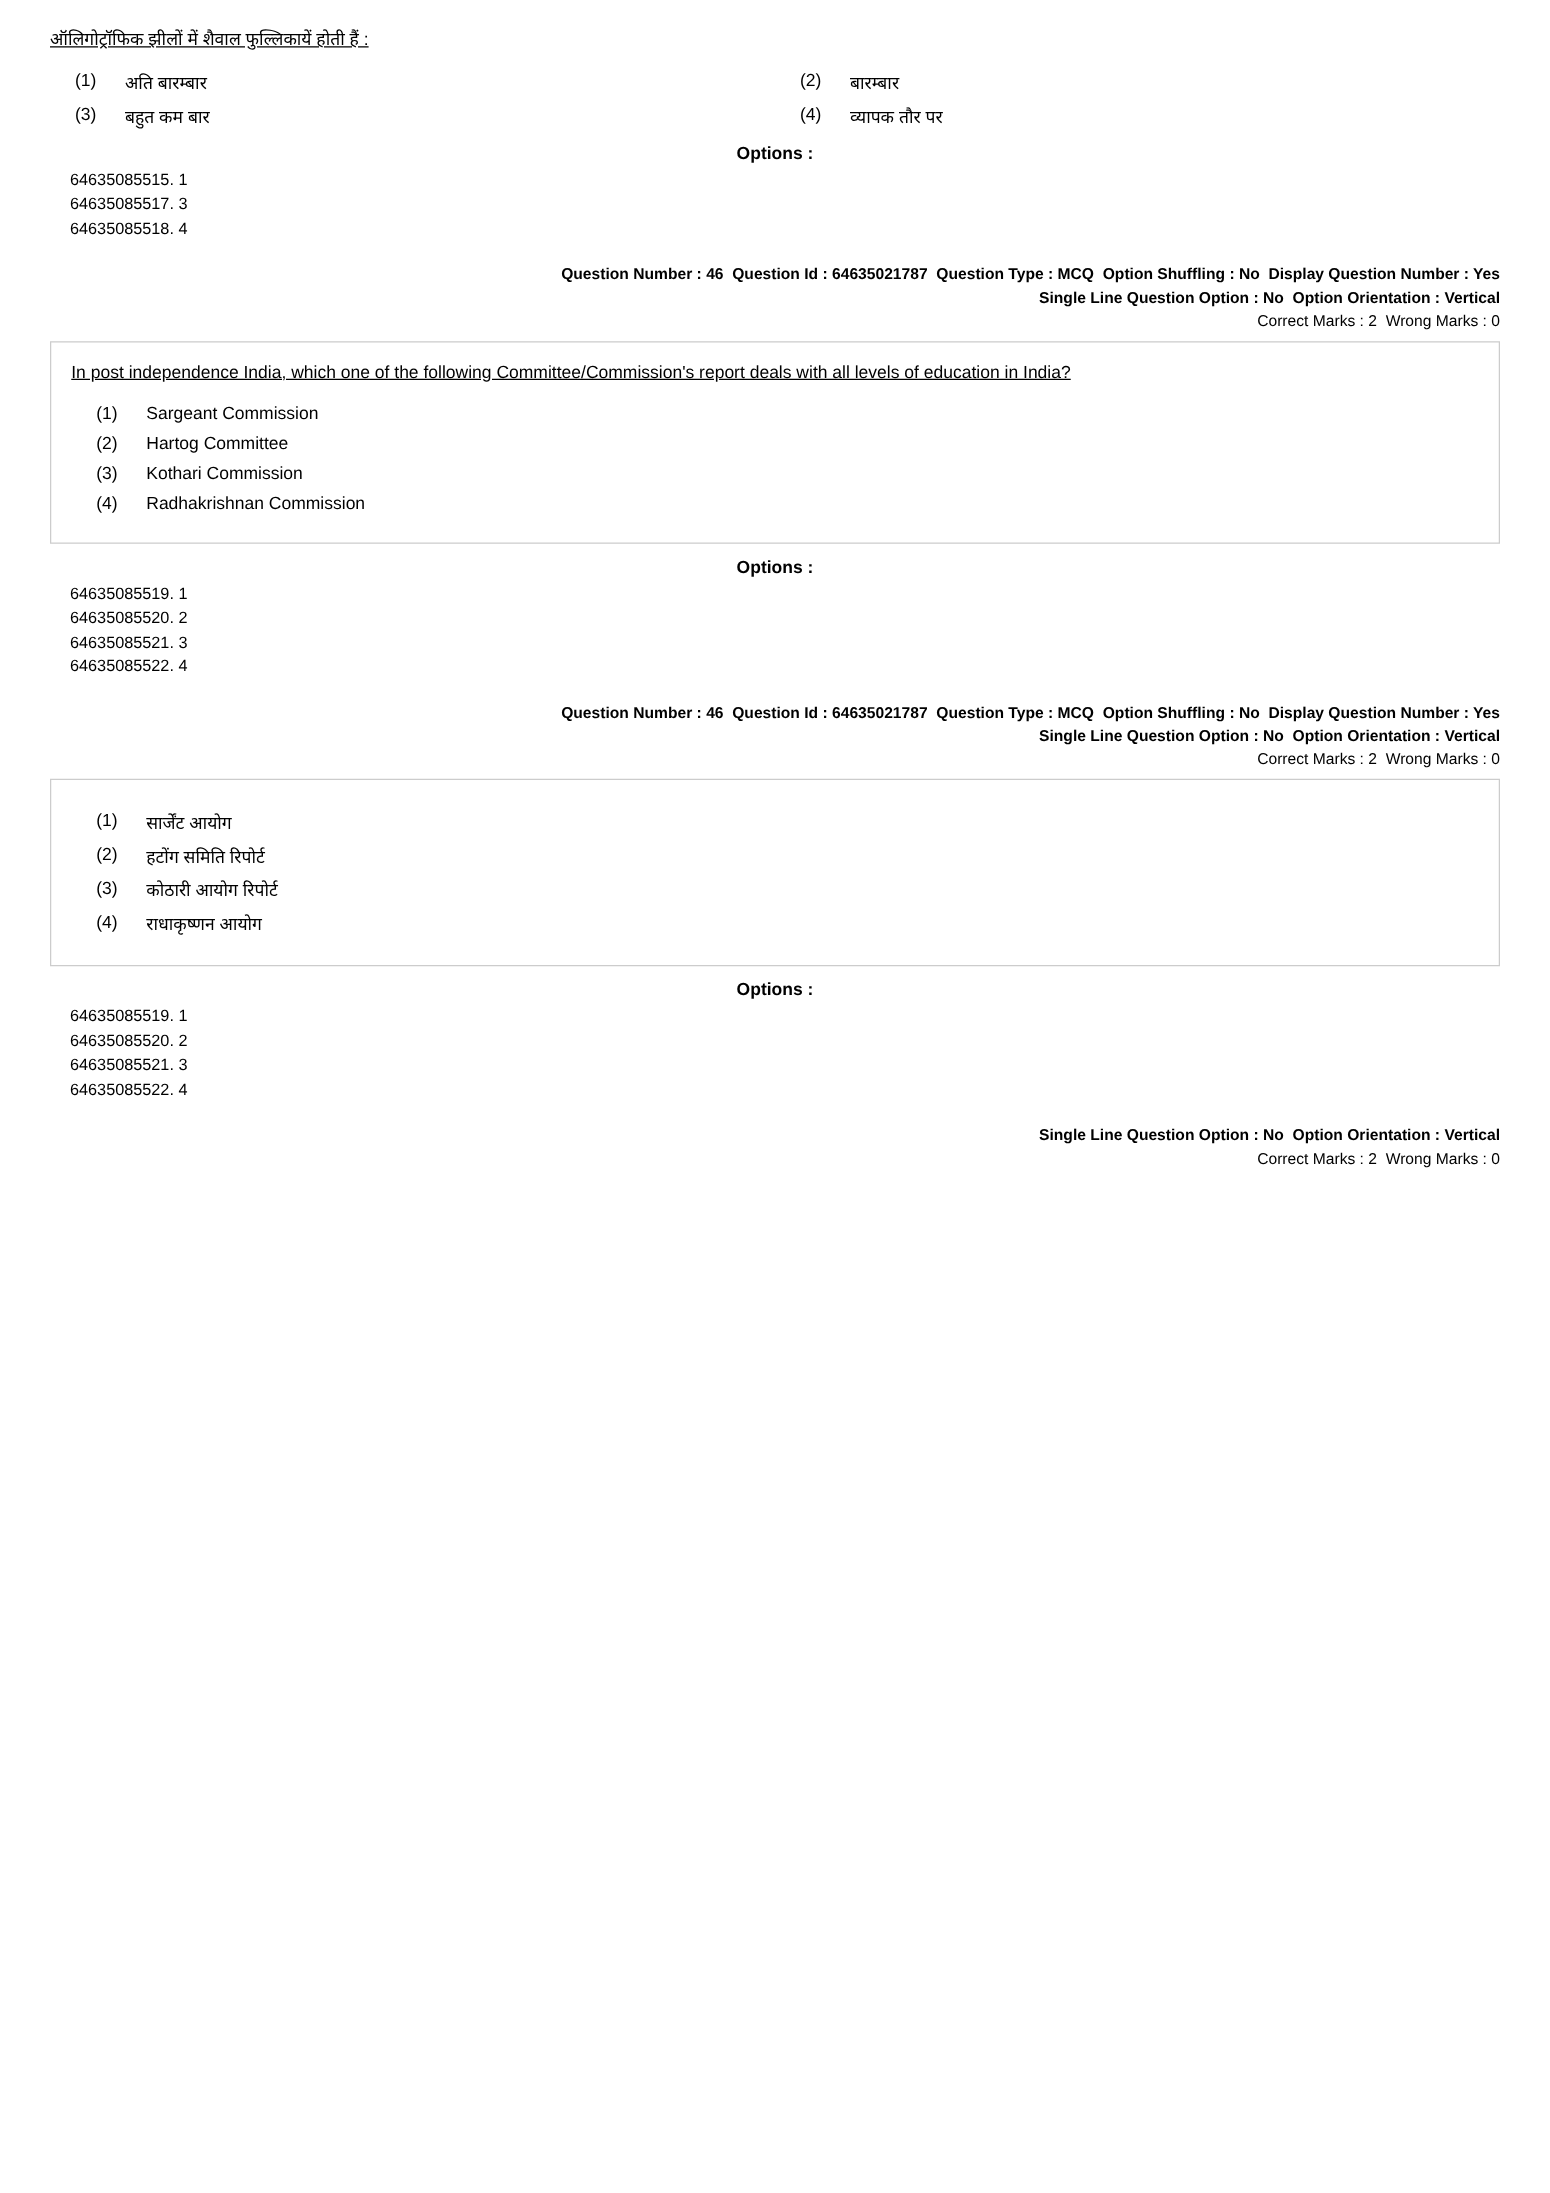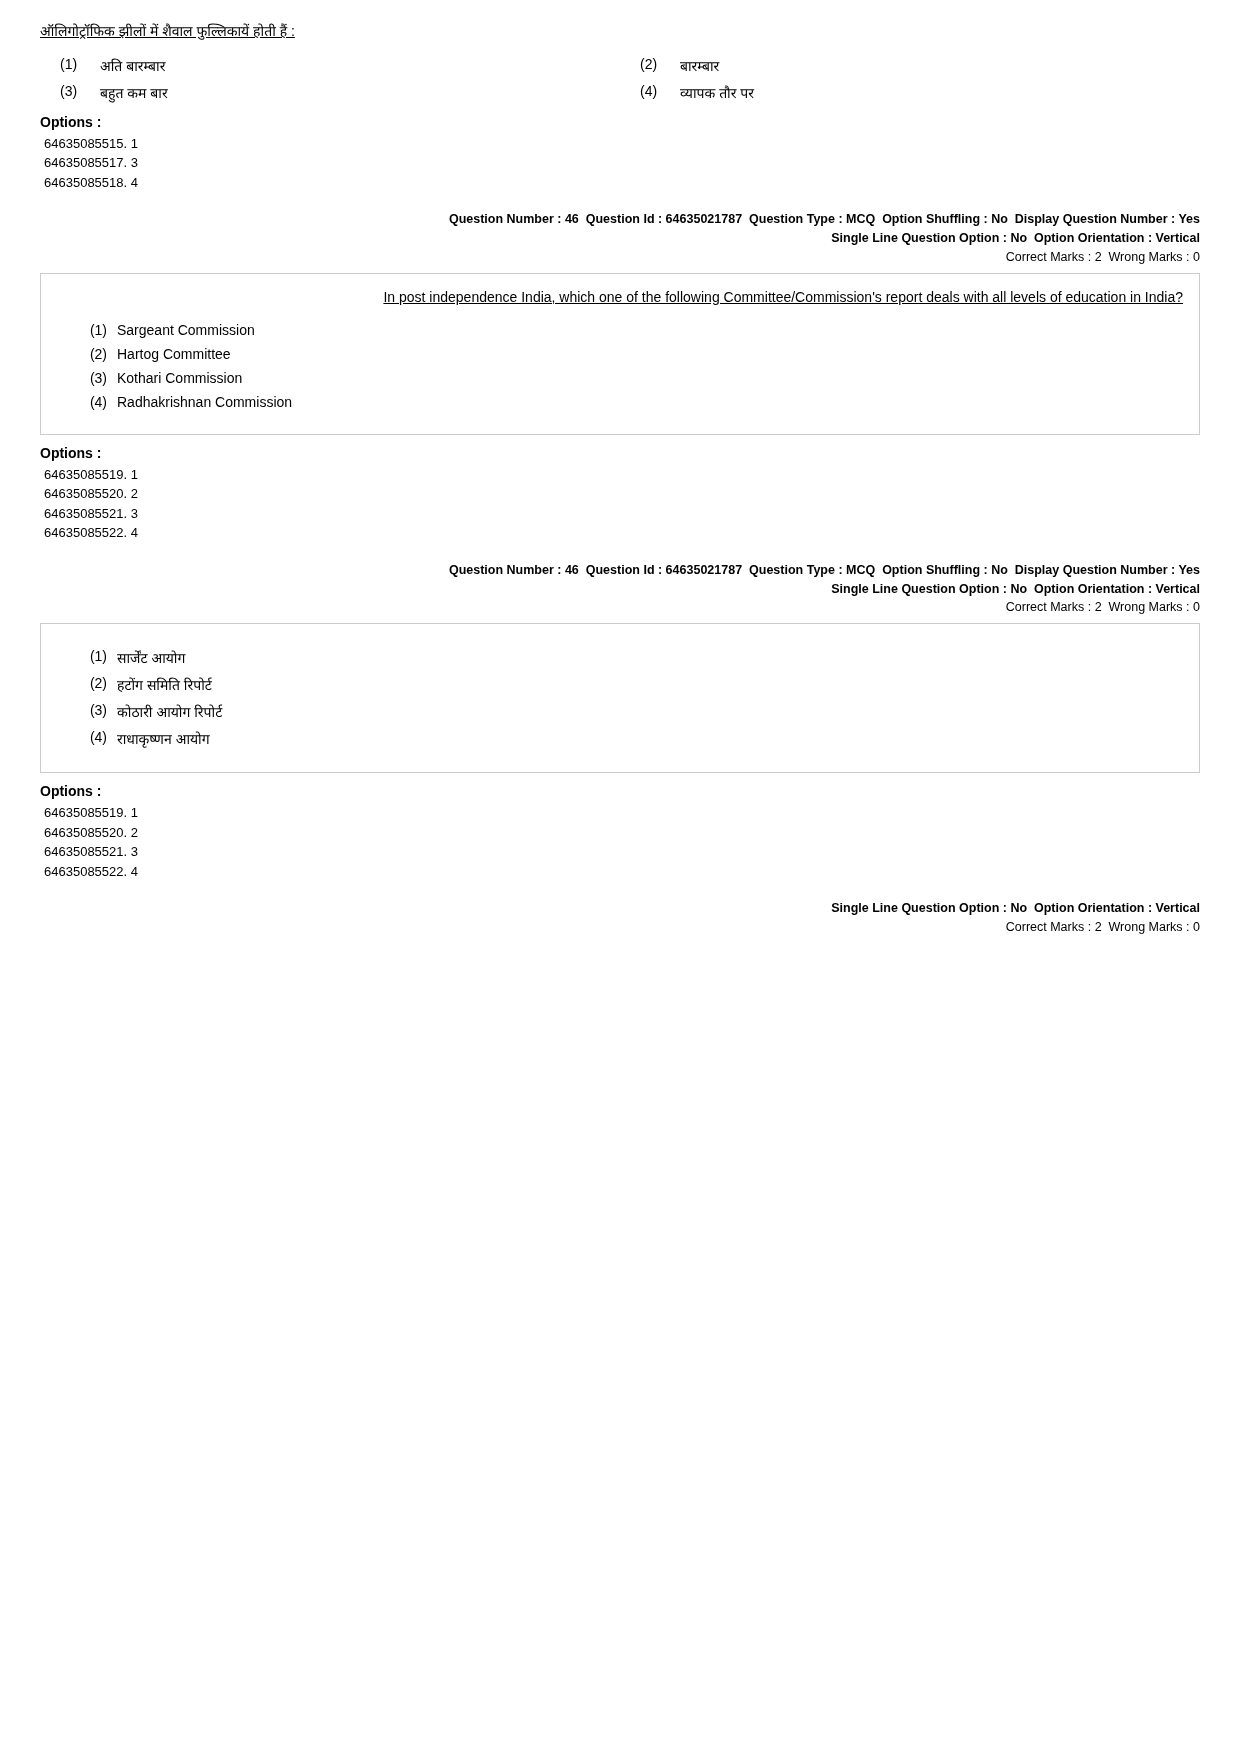--- a/index.html
+++ b/index.html
@@ -50,23 +50,24 @@
       display: flex;
       gap: 10px;
       padding: 4px 0;
     }
     .options-section {
       margin: 10px 0 6px 0;
     }
     .options-label {
       font-weight: bold;
       margin-bottom: 4px;
+      text-align: center;
     }
     .option-id-list {
-      margin-left: 4px;
+      margin-left: 16px;
     }
     .option-id-row {
       font-size: 13px;
       line-height: 1.5;
     }
     .meta-block {
       margin: 14px 0 6px 0;
       font-size: 12.5px;
       font-weight: bold;
       line-height: 1.5;
@@ -77,21 +78,20 @@
       font-size: 12.5px;
     }
     .marks-line {
       font-weight: normal;
       font-size: 12.5px;
     }
     .question-container {
       border: 1px solid #ccc;
       padding: 12px 16px;
       margin-bottom: 10px;
-      text-align: right;
     }
   </style>
 </head>
 <body>
 
 <div class="question-block">
   <div class="question-text hindi-text">
     ऑलिगोट्रॉफिक झीलों में शैवाल फुल्लिकायें होती हैं :
   </div>
   <div class="options-grid">

